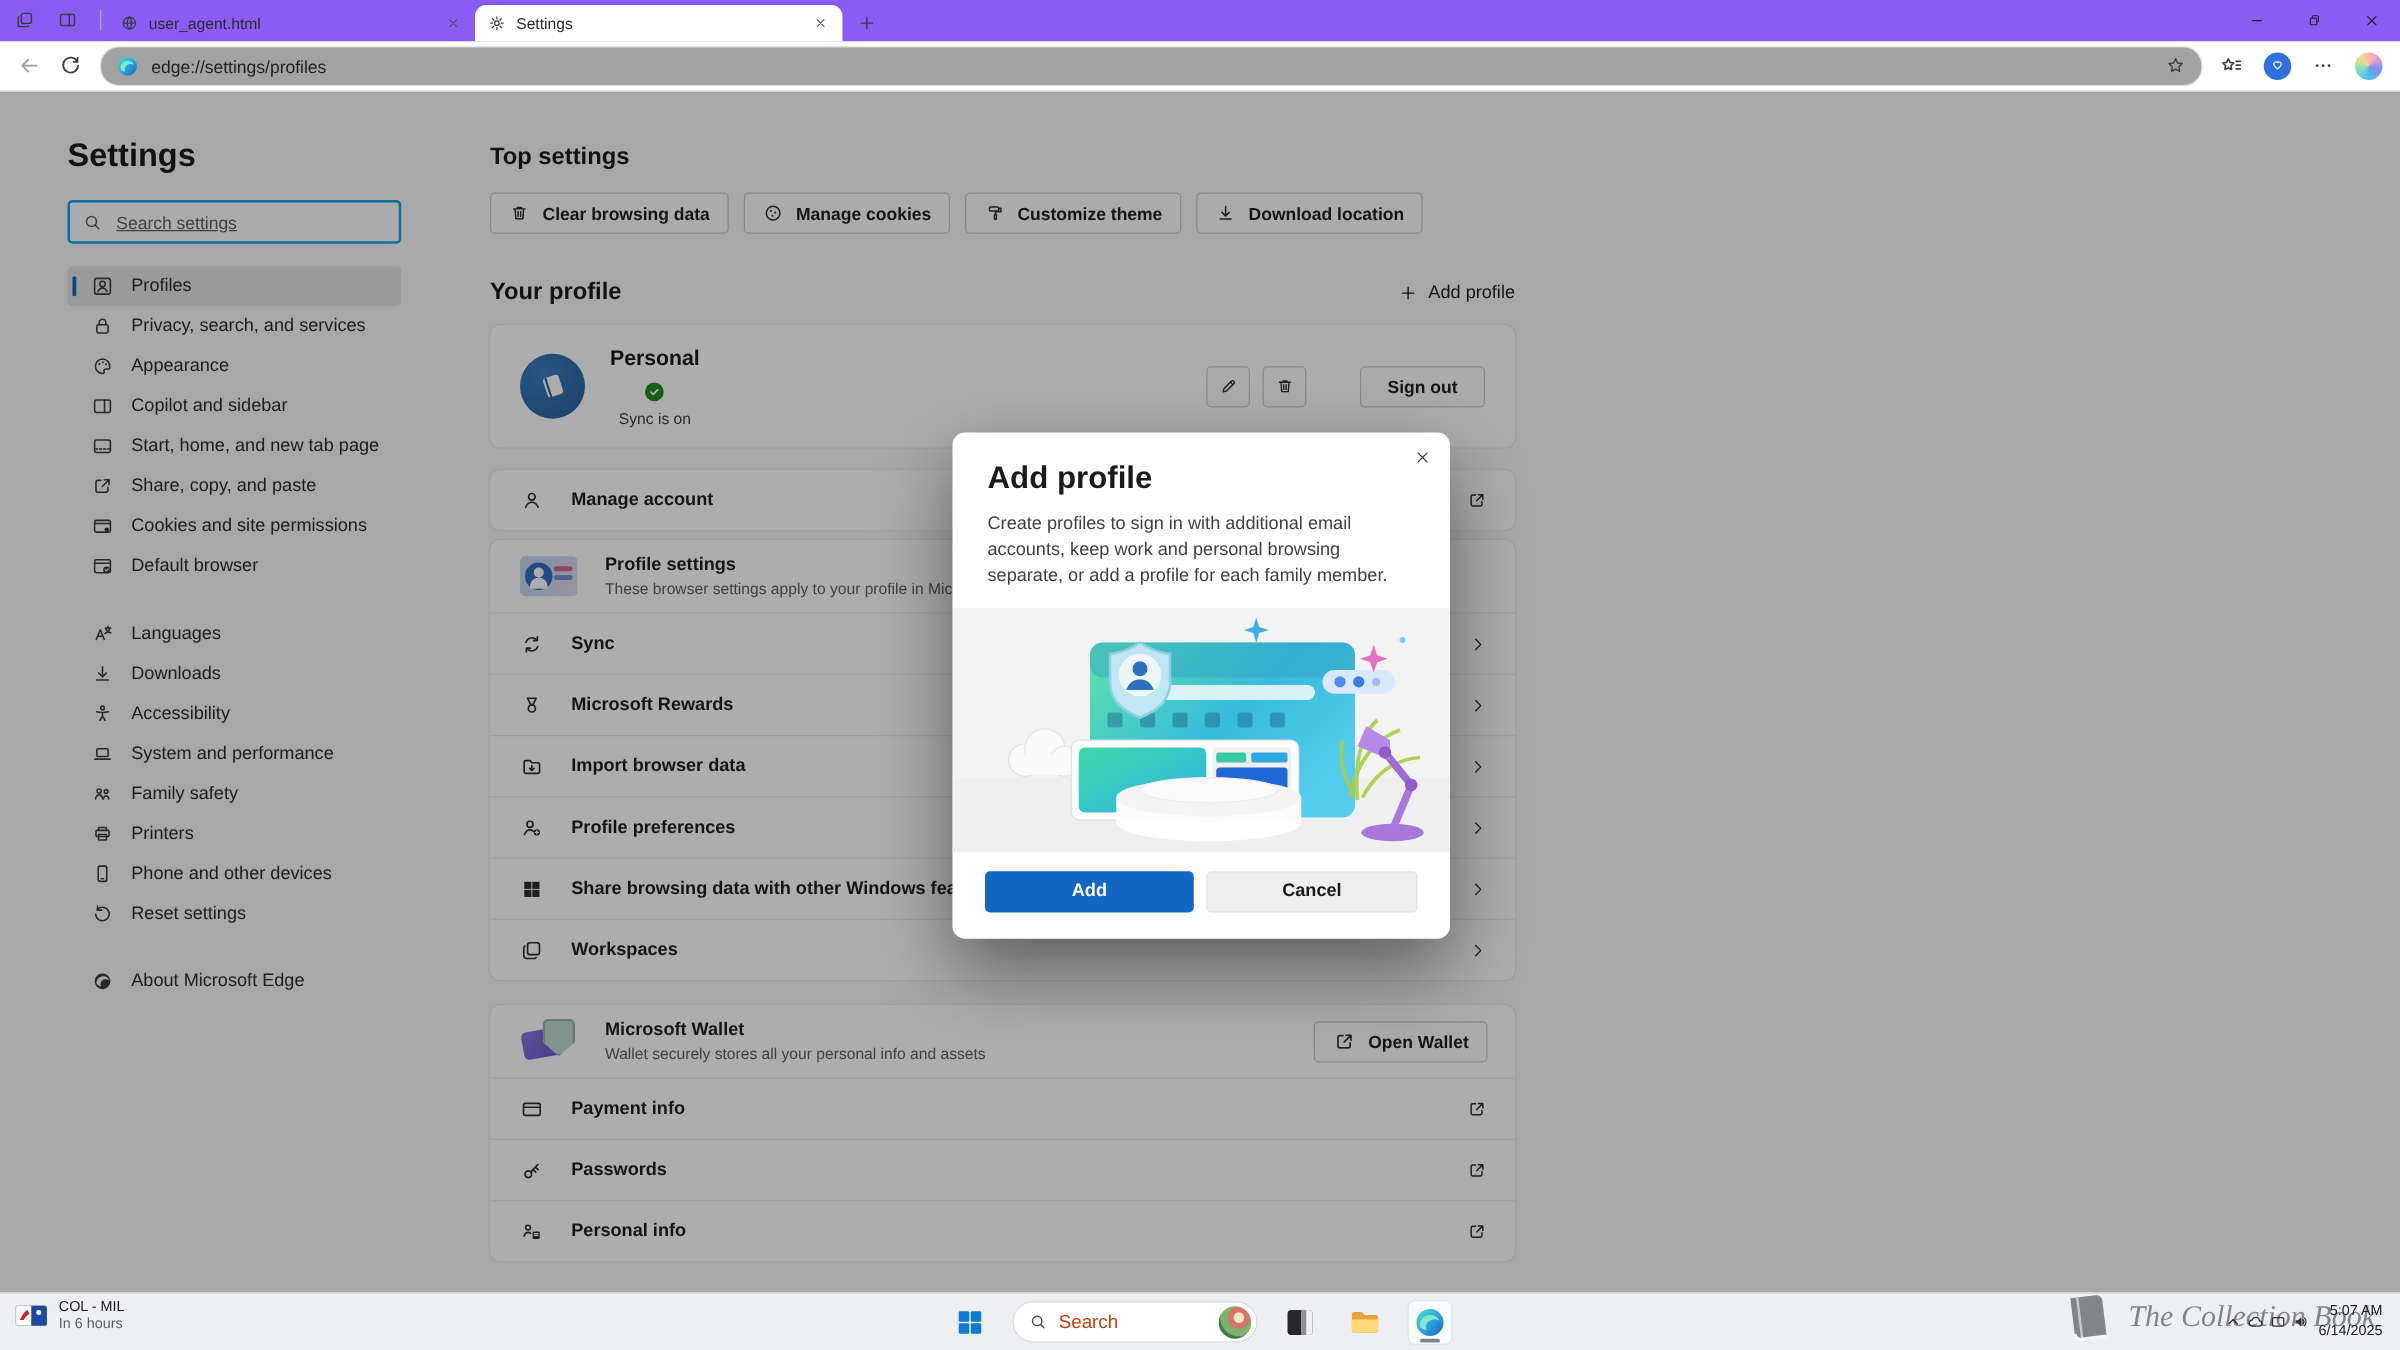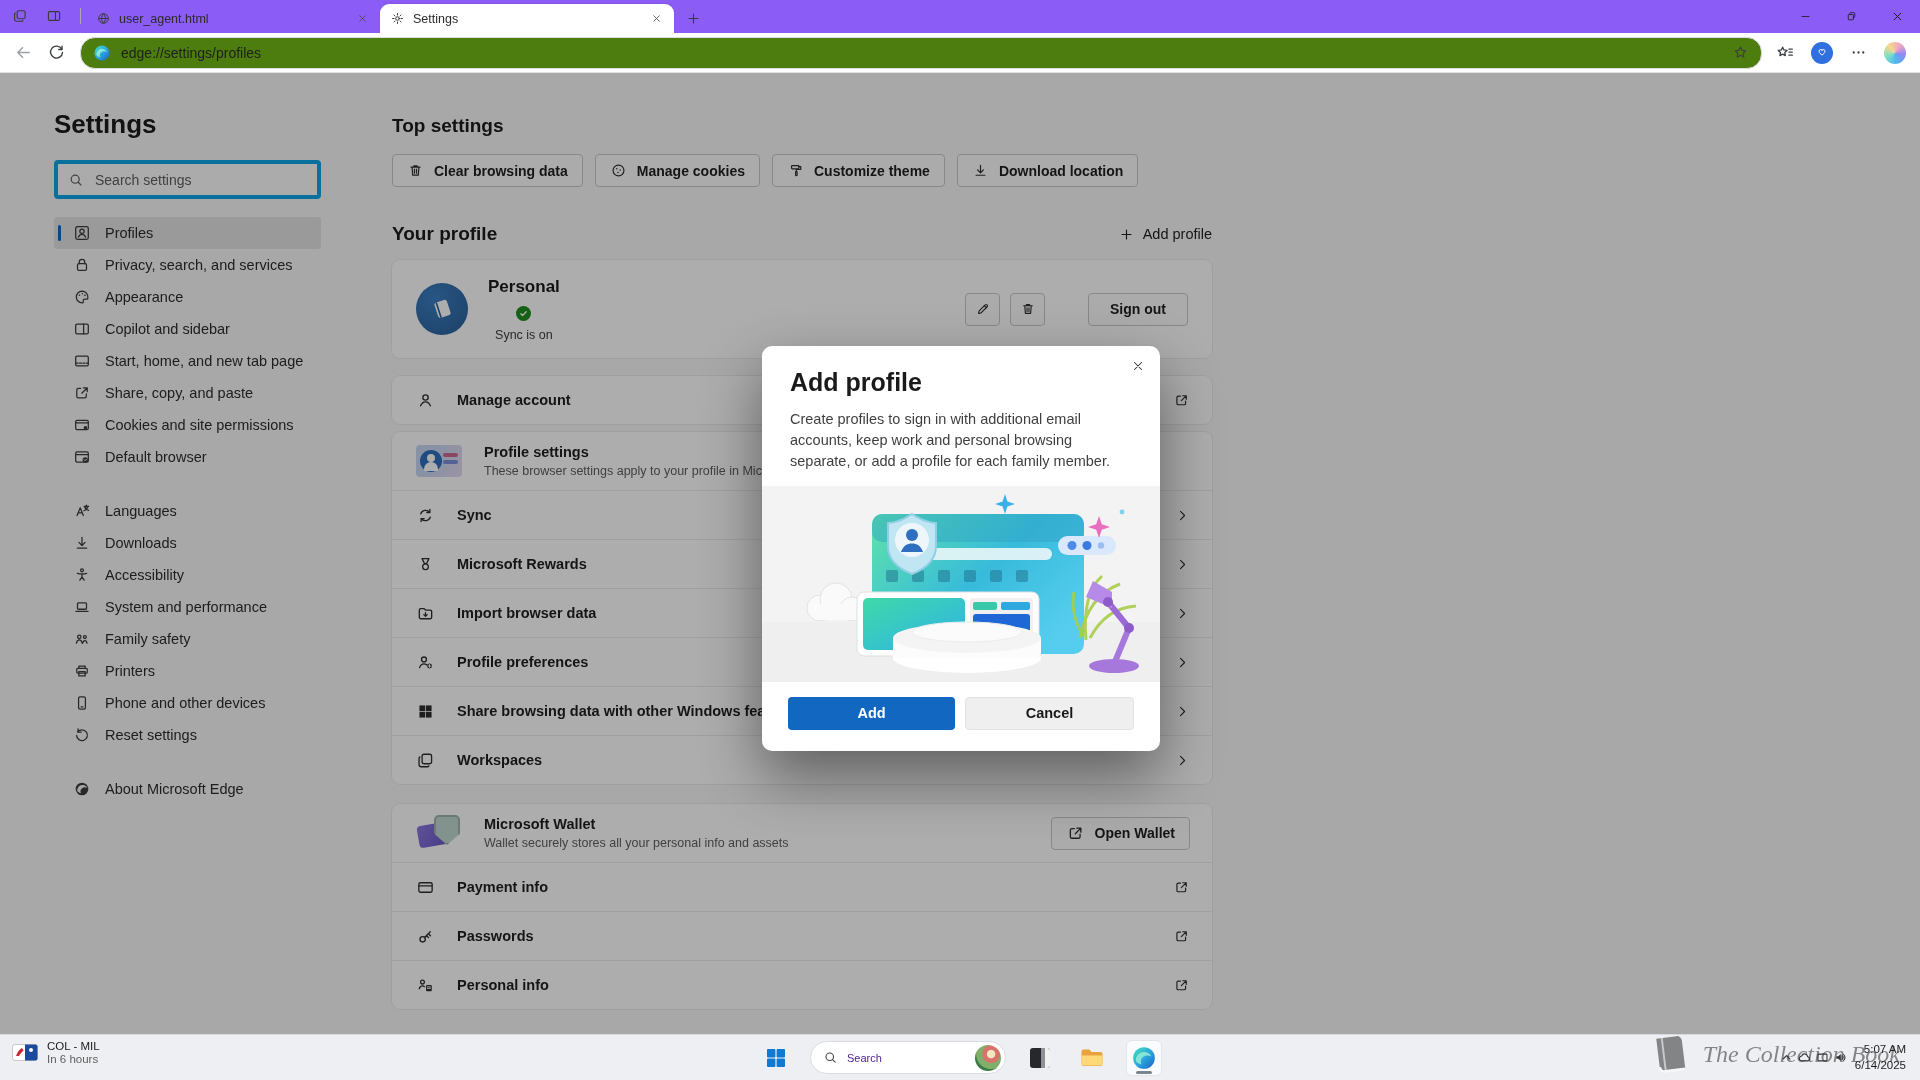--- a/index.html
+++ b/index.html
@@ -20,33 +20,33 @@
   .tab-close{width:16px;height:16px;color:#4a4a4a;display:flex;align-items:center;justify-content:center;}
   .tab-close .ic{width:11px;height:11px;}
   .newtab{margin:0 0 7px 12px;color:#3a3a3a;}
   .newtab .ic{width:15px;height:15px;}
   .win-controls{position:absolute;right:0;top:0;height:33px;display:flex;}
   .wc{width:46px;height:33px;display:flex;align-items:center;justify-content:center;color:#1f1f1f;}
   .wc .ic{width:13px;height:13px;}
   .toolbar{height:40px;background:#fff;display:flex;align-items:center;padding:0 14px;gap:14px;border-bottom:1px solid #E2E2E2;box-sizing:border-box;}
   .nav-ic{color:#3c4043;} .nav-ic.disabled{color:#9AA0A6;}
   .nav-ic .ic{width:19px;height:19px;}
-  .urlbar{flex:1;height:30px;border-radius:15px;background:#4d7c0f;border:1px solid #DCDEE1;display:flex;align-items:center;padding:0 12px;gap:10px;}
+  .urlbar{flex:1;height:30px;border-radius:15px;background:#a3a3a3;border:1px solid #DCDEE1;display:flex;align-items:center;padding:0 12px;gap:10px;}
   .url-text{font-size:14px;color:#1f1f1f;}
   .grow{flex:1;}
   .tb-icons{display:flex;gap:16px;align-items:center;color:#3c4043;}
   .copilot{width:22px;height:22px;border-radius:50%;
     background:conic-gradient(from 30deg,#F4A7C3,#8F8AF2,#4FB6F0,#7CE0C6,#F6D98A,#F4A7C3);}
   .essentials{width:22px;height:22px;border-radius:50%;background:#2F6FDE;display:flex;align-items:center;justify-content:center;color:#fff;}
   .essentials .ic{width:12px;height:12px;}
   
   .page{position:absolute;top:73px;left:0;right:0;bottom:45px;background:#F8F8F8;display:flex;z-index:1;}
   .sidebar{width:343px;box-sizing:border-box;padding:36px 22px 0 54px;flex:none;}
   .sb-title{font-size:26px;font-weight:700;color:#1b1b1b;}
-  .sb-search{margin-top:20px;height:31px;border:4px solid #0ea5e9;border-radius:4px;background:#FDFDFD;display:flex;align-items:center;padding:0 10px;gap:9px;color:#5f5f5f;}
+  .sb-search{margin-top:20px;height:31px;border:2px solid #0ea5e9;border-radius:4px;background:#FDFDFD;display:flex;align-items:center;padding:0 10px;gap:9px;color:#5f5f5f;text-decoration:underline;}
   .sb-search input{border:none;outline:none;background:transparent;font:14px "Liberation Sans",sans-serif;color:#333;width:100%;}
   .sb-search input::placeholder{color:#5f5f5f;}
   .sb-search .ic{width:16px;height:16px;}
   .sb-nav{margin-top:18px;display:flex;flex-direction:column;}
   .sb-item{position:relative;height:32px;display:flex;align-items:center;gap:14px;padding:0 10px 0 19px;border-radius:4px;color:#2d2d2d;font-size:14.5px;}
   .sb-item .ic{color:#3c3c3c;}
   .sb-item.selected{background:#E3E3E3;}
   .sb-item.selected::before{content:'';position:absolute;left:4px;top:8px;bottom:8px;width:3px;border-radius:2px;background:#1267C1;}
   .gap-top{margin-top:22px;}
   .content{flex:1;padding:42px 0 0 49px;box-sizing:border-box;}
@@ -103,21 +103,21 @@
   .m-add{background:#1267C1;color:#fff;}
   .m-cancel{background:#EFEFEF;color:#1a1a1a;border:1px solid #E2E2E2;}
   
   .taskbar{position:absolute;left:0;right:0;bottom:0;height:45px;background:#EDEFF2;border-top:1px solid #D9DBDE;z-index:30;}
   .tb-widget{position:absolute;left:12px;top:5px;display:flex;gap:9px;align-items:center;}
   .tw-l1{font-size:11.5px;color:#1c1c1c;}
   .tw-l2{font-size:11.5px;color:#5f5f5f;margin-top:1px;}
   .tb-center{position:absolute;left:50%;top:0;height:100%;transform:translateX(-50%);display:flex;align-items:center;gap:16px;}
   .tb-search{width:196px;height:33px;border-radius:17px;background:#fff;border:1px solid #DADCE0;display:flex;align-items:center;padding:0 4px 0 12px;gap:9px;color:#444;box-sizing:border-box;}
   .tb-search .ic{width:15px;height:15px;}
-  .tb-search-label{font-size:11px;color:#4c1d95;}
+  .tb-search-label{font-size:15px;color:#c2410c;}
   .tb-search-img{width:26px;height:26px;border-radius:50%;margin-left:auto;flex:none;
     background:radial-gradient(circle at 62% 35%,#F3E6C0 0 16%,#D8736B 20% 36%,#7FB069 40% 62%,#3E7A45 66% 100%);}
   .tb-app{width:36px;height:36px;display:flex;align-items:center;justify-content:center;position:relative;}
   .tb-app.active{background:#FAFBFC;border:1px solid #E2E4E8;border-radius:6px;box-sizing:border-box;}
   .tb-app.active::after{content:'';position:absolute;bottom:1px;left:50%;transform:translateX(-50%);width:16px;height:3px;border-radius:2px;background:#7A8590;}
   .tb-tray{position:absolute;right:14px;top:0;height:100%;display:flex;align-items:center;gap:3px;color:#333;}
   .tb-tray .ic{width:15px;height:15px;}
   .tb-clock{text-align:right;font-size:11.5px;line-height:1.35;color:#1c1c1c;margin-left:4px;}
   .watermark{position:absolute;right:20px;bottom:0;height:52px;display:flex;align-items:center;gap:10px;z-index:40;opacity:.55;pointer-events:none;}
   .wm-book{color:#2e2e2e;transform:rotate(-7deg);}

